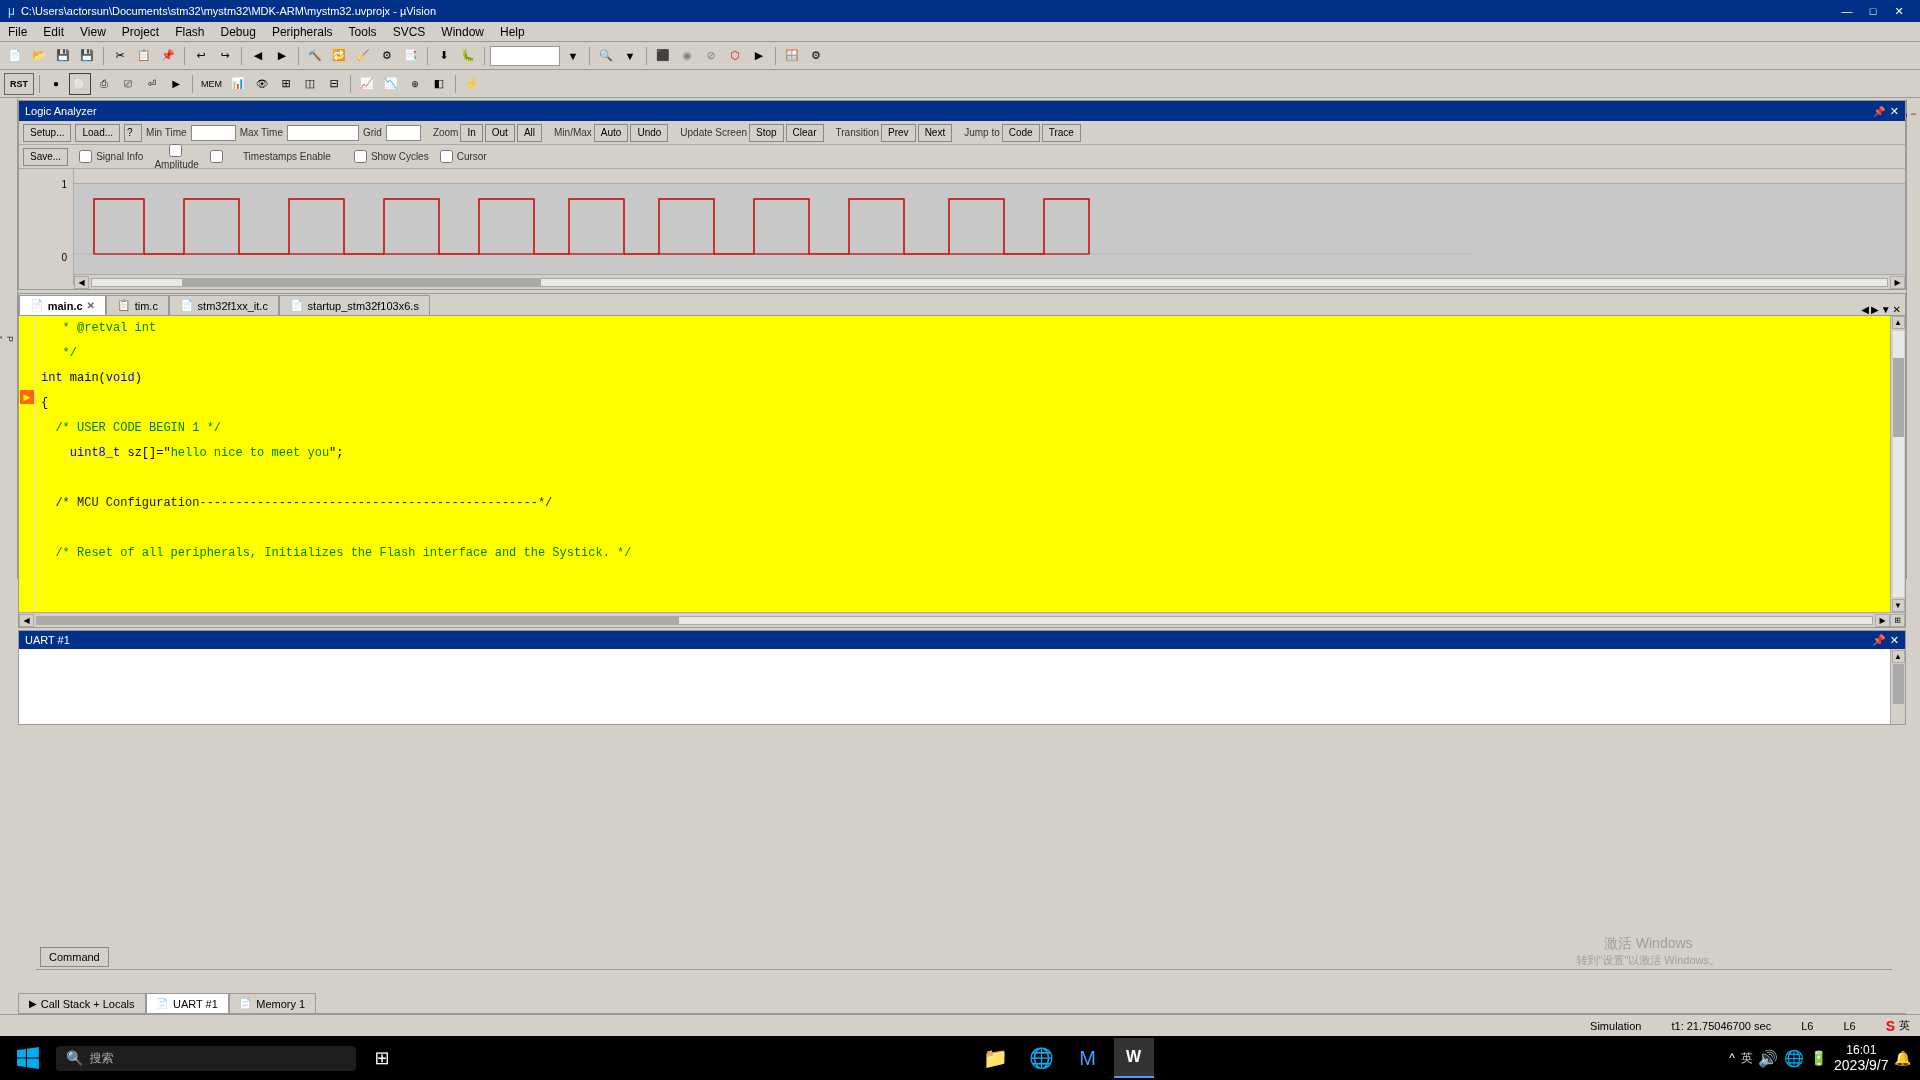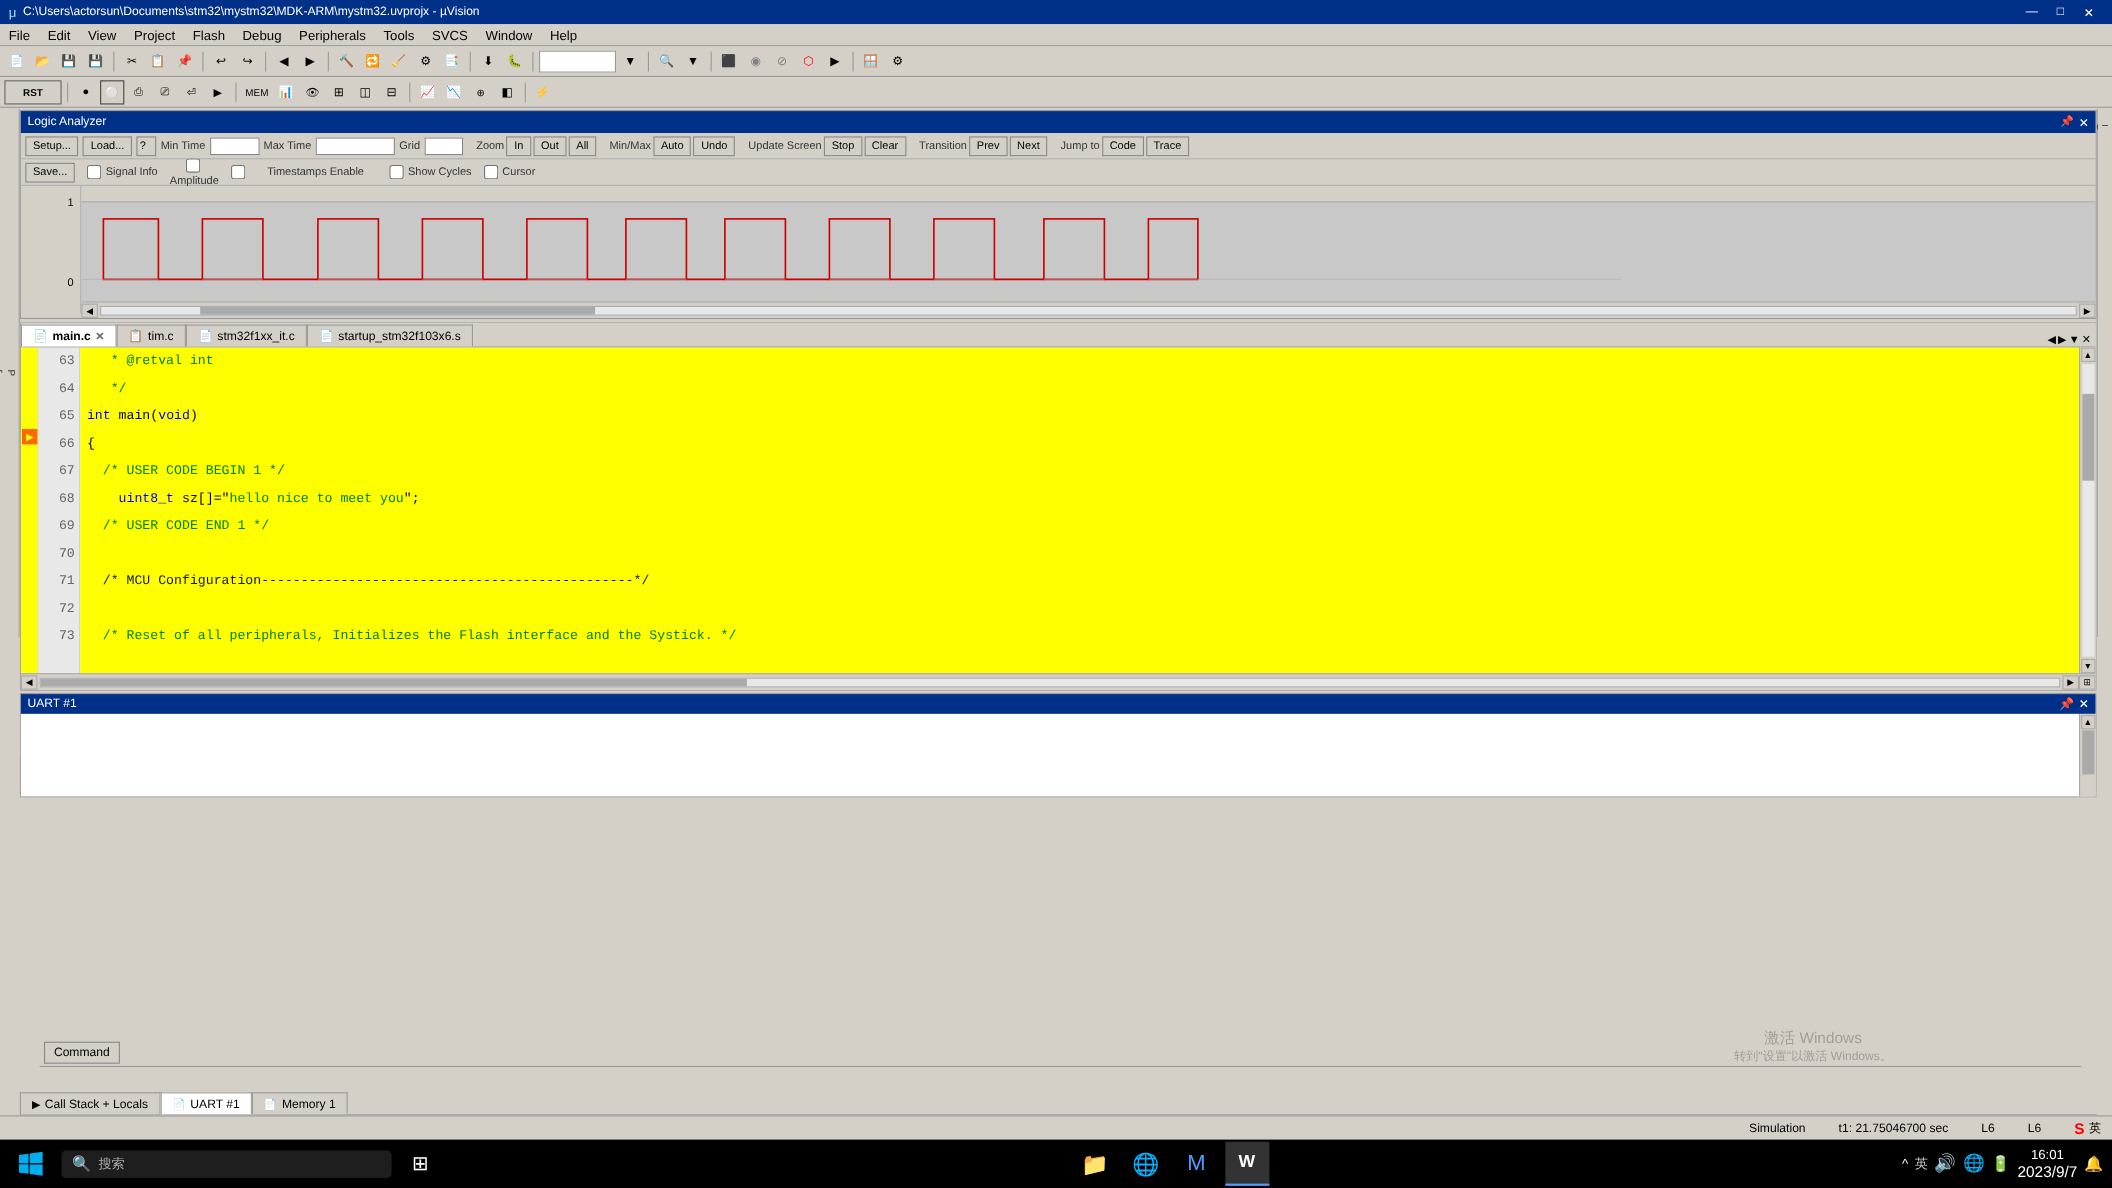--- a/index.html
+++ b/index.html
@@ -142,21 +142,21 @@
   <div class="tb-btn" style="color:gray;">◉</div>
   <div class="tb-btn" style="color:gray;">⊘</div>
   <div class="tb-btn" style="color:red;">⬡</div>
   <div class="tb-btn">▶</div>
   <div class="tb-separator"></div>
   <div class="tb-btn">🪟</div>
   <div class="tb-btn">⚙</div>
 </div>
 
 <div id="toolbar2">
-  <div class="tb-btn" style="font-size:9px; font-weight:bold; border:1px solid #666; width:52px;">RST</div>
+  <div class="tb-btn" style="font-size:9px; font-weight:bold; border:1px solid #666; width:30px;">RST</div>
   <div class="tb-separator"></div>
   <div class="tb-btn" style="font-size:10px;">●</div>
   <div class="tb-btn" style="font-size:10px; border:1px solid #444;">⚪</div>
   <div class="tb-btn" style="font-size:10px;">⎙</div>
   <div class="tb-btn" style="font-size:10px;">⎚</div>
   <div class="tb-btn" style="font-size:10px;">⏎</div>
   <div class="tb-btn" style="font-size:10px;">▶</div>
   <div class="tb-separator"></div>
   <div class="tb-btn" style="font-size:9px;">MEM</div>
   <div class="tb-btn">📊</div>
@@ -347,42 +347,28 @@
       <span style="cursor:pointer; font-size:10px;">✕</span>
     </div>
   </div>
 
   <div style="display:flex; height:calc(100% - 37px); position:relative;">
 
     <div style="width:16px; background:#ffff00; border-right:1px solid #ddd; position:relative; flex-shrink:0;">
       <div style="position:absolute; top:74px; left:1px; width:14px; height:14px; background:#ff6600; display:flex; align-items:center; justify-content:center; font-size:9px; color:yellow;">▶</div>
     </div>
 
-    <div style="width:38px; background:#e8e8e8; border-right:1px solid #ccc; padding-top:0; text-align:right; padding-right:4px; font-family:'Courier New',monospace; font-size:12px; color:#666; line-height:25px; flex-shrink:0; overflow:hidden;">
-      <div>63</div>
-      <div>64</div>
-      <div>65</div>
-      <div>66</div>
-      <div>67</div>
-      <div>68</div>
-      <div>69</div>
-      <div>70</div>
-      <div>71</div>
-      <div>72</div>
-      <div>73</div>
-    </div>
 
     <div style="flex:1; background:#ffff00; font-family:'Courier New',monospace; font-size:12px; line-height:25px; padding-left:6px; overflow:hidden; position:relative;">
       <div class="code-line"><span style="color:#008000;">   * @retval int</span></div>
       <div class="code-line"><span style="color:#008000;">   */</span></div>
       <div class="code-line"><span><span style="color:#0000ff;">int</span> main(<span style="color:#0000ff;">void</span>)</span></div>
       <div class="code-line"><span>{</span></div>
       <div class="code-line"><span style="color:#008000;">  /* USER CODE BEGIN 1 */</span></div>
       <div class="code-line"><span>    <span style="color:#0000ff;">uint8_t</span> sz[]="<span style="color:#008000;">hello nice to meet you</span>";</span></div>
-      <div class="code-line"><span style="color:#008000;">  /* USER CODE END 1 */</span></div>
       <div class="code-line"><span>&nbsp;</span></div>
       <div class="code-line"><span style="color:#0f172a;">  /* MCU Configuration-----------------------------------------------*/</span></div>
       <div class="code-line"><span>&nbsp;</span></div>
       <div class="code-line"><span style="color:#008000;">  /* Reset of all peripherals, Initializes the Flash interface and the Systick. */</span></div>
     </div>
 
     <div style="width:15px; background:#d4d0c8; border-left:1px solid #aaa; display:flex; flex-direction:column; align-items:center;">
       <div style="width:13px; height:13px; background:#d4d0c8; border:1px solid #aaa; display:flex; align-items:center; justify-content:center; font-size:8px; cursor:pointer;">▲</div>
       <div style="flex:1; width:11px; background:#e8e8e8; margin:2px; position:relative;">
         <div style="position:absolute; top:10%; width:100%; height:30%; background:#aaa;"></div>

